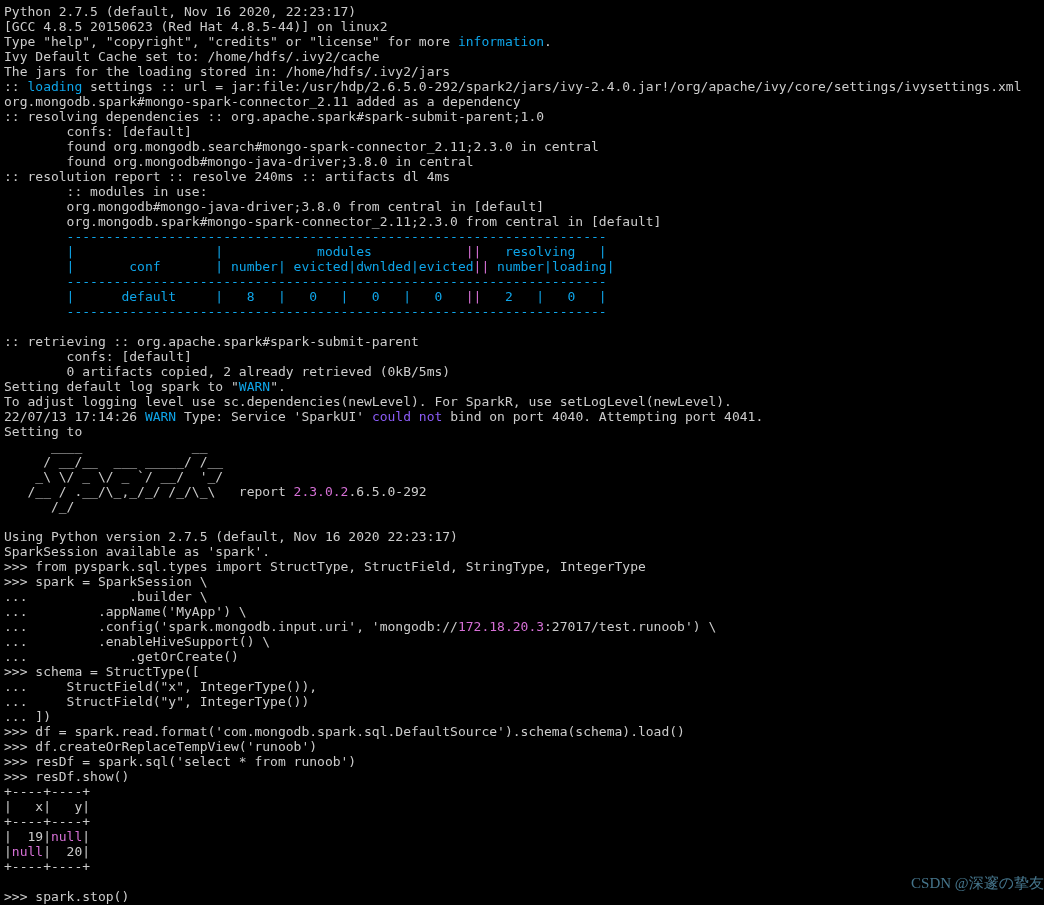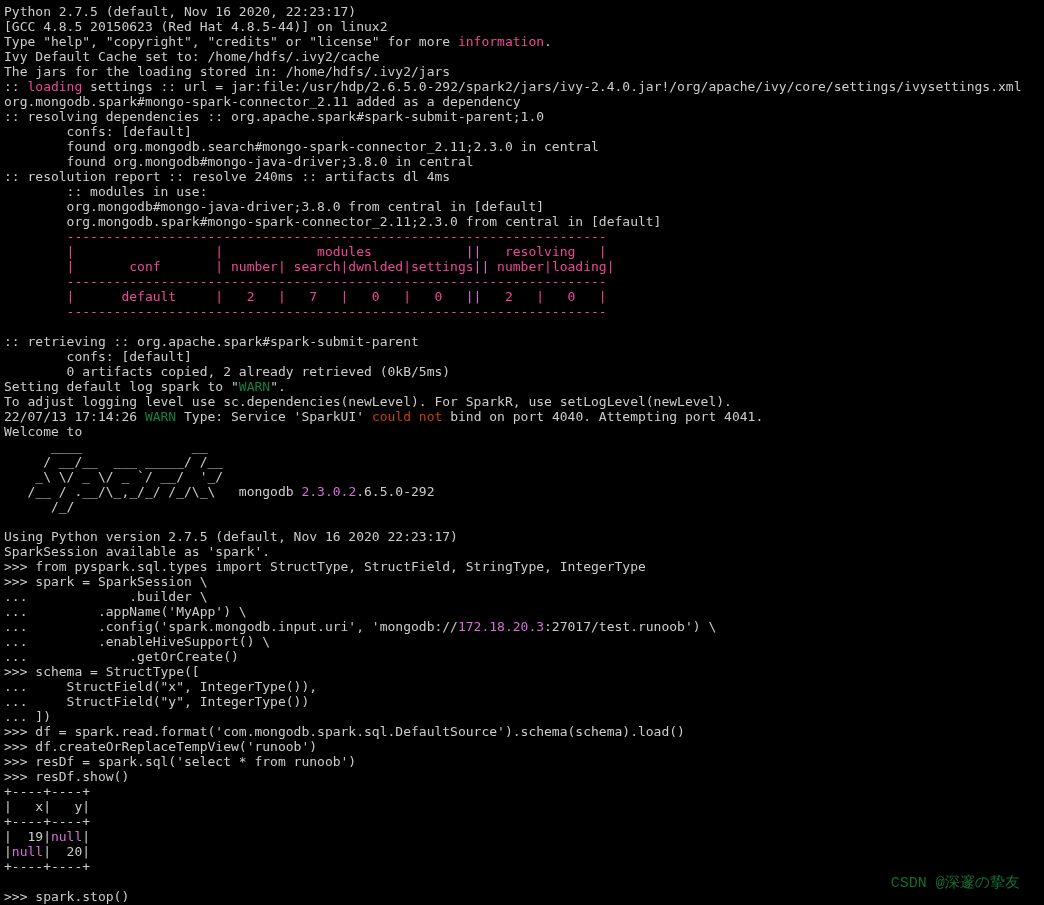--- a/index.html
+++ b/index.html
@@ -14,31 +14,31 @@
     height: 905px;
     overflow: hidden;
     position: relative;
   }
   pre {
     margin: 0;
     padding: 4px 4px;
     white-space: pre;
   }
   .gray  { color: #cccccc; }
-  .cyan  { color: #ec4899; }
+  .cyan  { color: #0ea5e9; }
   .magenta { color: #d670d6; }
-  .yellow { color: #15803d; }
-  .red    { color: #c2410c; }
+  .yellow { color: #0ea5e9; }
+  .red    { color: #8b5cf6; }
   #watermark {
     position: absolute;
-    right: 24px;
+    right: 0;
     bottom: 14px;
-    color: #22c55e;
+    color: #7dd3fc;
     opacity: 0.55;
-    font-family: Liberation Mono, monospace;
+    font-family: Liberation Serif, serif;
     font-size: 15px;
     pointer-events: none;
   }
 </style>
 </head>
 <body>
 
 <pre id="terminal"><span><span class="gray">Python 2.7.5 (default, Nov 16 2020, 22:23:17)</span></span>
 <span><span class="gray">[GCC 4.8.5 20150623 (Red Hat 4.8.5-44)] on linux2</span></span>
 <span><span class="gray">Type "help", "copyright", "credits" or "license" for more </span><span class="cyan">information</span><span class="gray">.</span></span>
@@ -49,36 +49,36 @@
 <span><span class="gray">:: resolving dependencies :: org.apache.spark#spark-submit-parent;1.0</span></span>
 <span><span class="gray">        confs: [default]</span></span>
 <span><span class="gray">        found org.mongodb.search#mongo-spark-connector_2.11;2.3.0 in central</span></span>
 <span><span class="gray">        found org.mongodb#mongo-java-driver;3.8.0 in central</span></span>
 <span><span class="gray">:: resolution report :: resolve 240ms :: artifacts dl 4ms</span></span>
 <span><span class="gray">        :: modules in use:</span></span>
 <span><span class="gray">        org.mongodb#mongo-java-driver;3.8.0 from central in [default]</span></span>
 <span><span class="gray">        org.mongodb.spark#mongo-spark-connector_2.11;2.3.0 from central in [default]</span></span>
 <span><span class="cyan">        ---------------------------------------------------------------------</span></span>
 <span><span class="cyan">        |                  |            modules            </span><span class="magenta">||</span><span class="cyan">   resolving   |</span></span>
-<span><span class="cyan">        |       conf       | number| search|dwnlded|settings</span><span class="magenta">||</span><span class="cyan"> number|loading|</span></span>
+<span><span class="cyan">        |       conf       | number| evicted|dwnlded|evicted</span><span class="magenta">||</span><span class="cyan"> number|loading|</span></span>
 <span><span class="cyan">        ---------------------------------------------------------------------</span></span>
-<span><span class="cyan">        |      default     |   2   |   7   |   0   |   0   </span><span class="magenta">||</span><span class="cyan">   2   |   0   |</span></span>
+<span><span class="cyan">        |      default     |   8   |   0   |   0   |   0   </span><span class="magenta">||</span><span class="cyan">   2   |   0   |</span></span>
 <span><span class="cyan">        ---------------------------------------------------------------------</span></span>
 <span><span class="gray"></span></span>
 <span><span class="gray">:: retrieving :: org.apache.spark#spark-submit-parent</span></span>
 <span><span class="gray">        confs: [default]</span></span>
 <span><span class="gray">        0 artifacts copied, 2 already retrieved (0kB/5ms)</span></span>
 <span><span class="gray">Setting default log spark to "</span><span class="yellow">WARN</span><span class="gray">".</span></span>
 <span><span class="gray">To adjust logging level use sc.dependencies(newLevel). For SparkR, use setLogLevel(newLevel).</span></span>
 <span><span class="gray">22/07/13 17:14:26 </span><span class="yellow">WARN</span><span class="gray"> Type: Service 'SparkUI' </span><span class="red">could not</span><span class="gray"> bind on port 4040. Attempting port 4041.</span></span>
-<span><span class="gray">Welcome to</span></span>
+<span><span class="gray">Setting to</span></span>
 <span><span class="gray">      ____              __</span></span>
 <span><span class="gray">     / __/__  ___ _____/ /__</span></span>
 <span><span class="gray">    _\ \/ _ \/ _ `/ __/  '_/</span></span>
-<span><span class="gray">   /__ / .__/\_,_/_/ /_/\_\   mongodb </span><span class="magenta">2.3.0.2</span><span class="gray">.6.5.0-292</span></span>
+<span><span class="gray">   /__ / .__/\_,_/_/ /_/\_\   report </span><span class="magenta">2.3.0.2</span><span class="gray">.6.5.0-292</span></span>
 <span><span class="gray">      /_/</span></span>
 <span><span class="gray"></span></span>
 <span><span class="gray">Using Python version 2.7.5 (default, Nov 16 2020 22:23:17)</span></span>
 <span><span class="gray">SparkSession available as 'spark'.</span></span>
 <span><span class="gray">&gt;&gt;&gt; from pyspark.sql.types import StructType, StructField, StringType, IntegerType</span></span>
 <span><span class="gray">&gt;&gt;&gt; spark = SparkSession \</span></span>
 <span><span class="gray">...             .builder \</span></span>
 <span><span class="gray">...         .appName('MyApp') \</span></span>
 <span><span class="gray">...         .config('spark.mongodb.input.uri', 'mongodb://</span><span class="magenta">172.18.20.3</span><span class="gray">:27017/test.runoob') \</span></span>
 <span><span class="gray">...         .enableHiveSupport() \</span></span>

